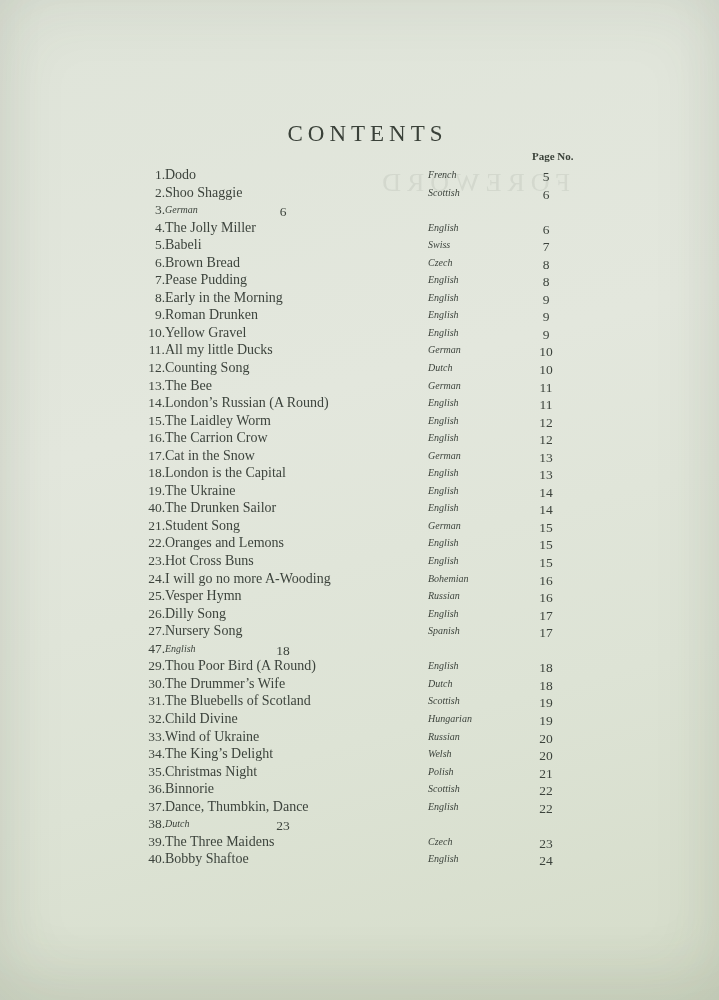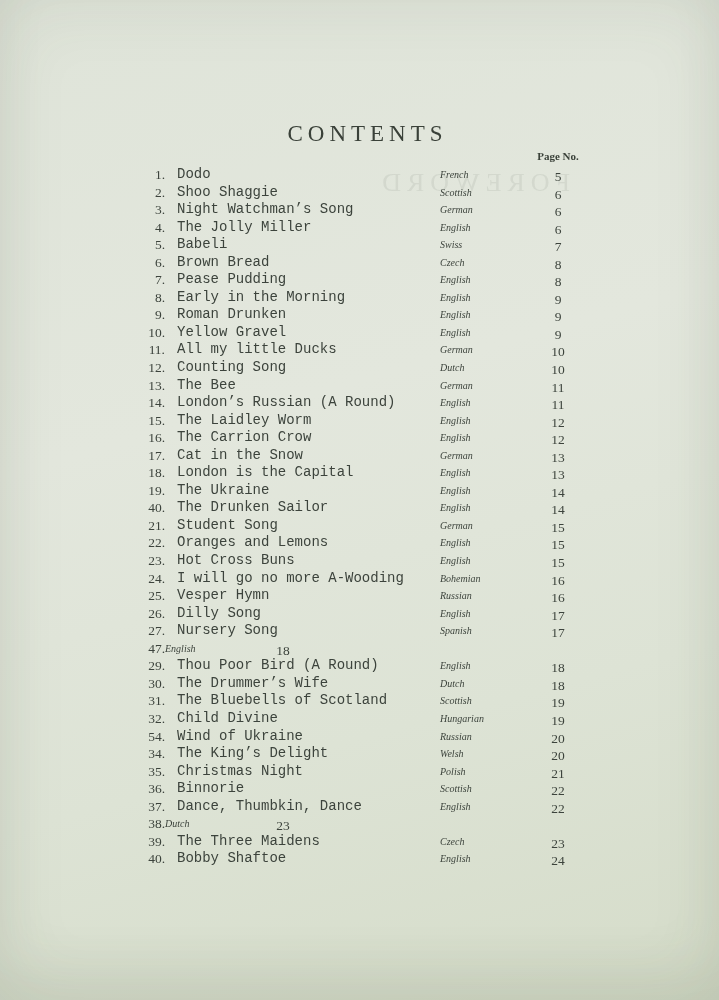--- a/index.html
+++ b/index.html
@@ -40,21 +40,20 @@
     font-weight: normal;
     letter-spacing: 5px;
     color: #3a4139;
     padding-left: 8px;
   }
   .pageno-header {
     position: absolute;
     left: 532px;
     top: 150px;
     width: 52px;
-    text-align: center;
     font-size: 11px;
     font-weight: bold;
     color: #3a4139;
   }
   .list {
     position: absolute;
     left: 140px;
     top: 166px;
     width: 443px;
   }
@@ -64,26 +63,24 @@
     line-height: 17.56px;
     font-size: 14px;
   }
   .num {
     width: 25px;
     text-align: right;
     flex: 0 0 auto;
     font-size: 13.5px;
   }
   .song {
-    margin-left: 12px;
     width: 263px;
     flex: 0 0 auto;
     white-space: nowrap;
     overflow: hidden;
-    font-family: Liberation Mono, monospace;
   }
   .origin {
     width: 93px;
     flex: 0 0 auto;
     font-style: italic;
     font-size: 10px;
   }
   .pg {
     width: 50px;
     flex: 0 0 auto;
@@ -108,21 +105,20 @@
     <span class="pg">5</span>
   </div>
       <div class="row">
     <span class="num">2.</span>
     <span class="song">Shoo Shaggie</span>
     <span class="origin">Scottish</span>
     <span class="pg">6</span>
   </div>
       <div class="row">
     <span class="num">3.</span>
-    <span class="song">Night Watchman’s Song</span>
     <span class="origin">German</span>
     <span class="pg">6</span>
   </div>
       <div class="row">
     <span class="num">4.</span>
     <span class="song">The Jolly Miller</span>
     <span class="origin">English</span>
     <span class="pg">6</span>
   </div>
       <div class="row">
@@ -286,21 +282,21 @@
     <span class="origin">Scottish</span>
     <span class="pg">19</span>
   </div>
       <div class="row">
     <span class="num">32.</span>
     <span class="song">Child Divine</span>
     <span class="origin">Hungarian</span>
     <span class="pg">19</span>
   </div>
       <div class="row">
-    <span class="num">54.</span>
+    <span class="num">33.</span>
     <span class="song">Wind of Ukraine</span>
     <span class="origin">Russian</span>
     <span class="pg">20</span>
   </div>
       <div class="row">
     <span class="num">34.</span>
     <span class="song">The King’s Delight</span>
     <span class="origin">Welsh</span>
     <span class="pg">20</span>
   </div>

